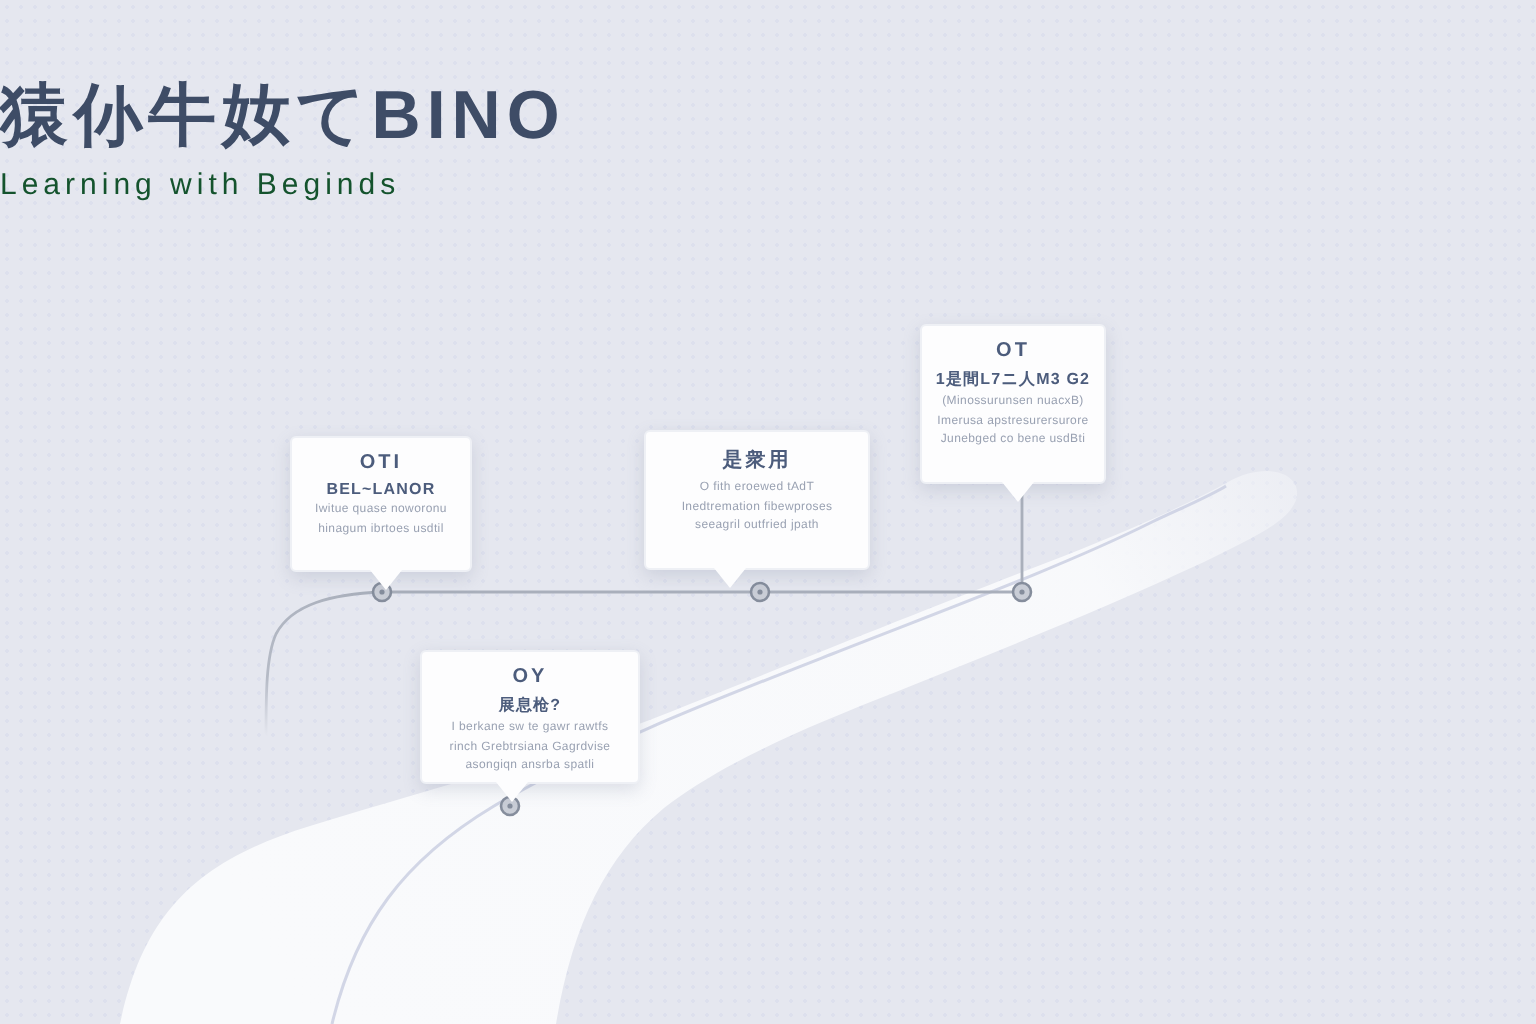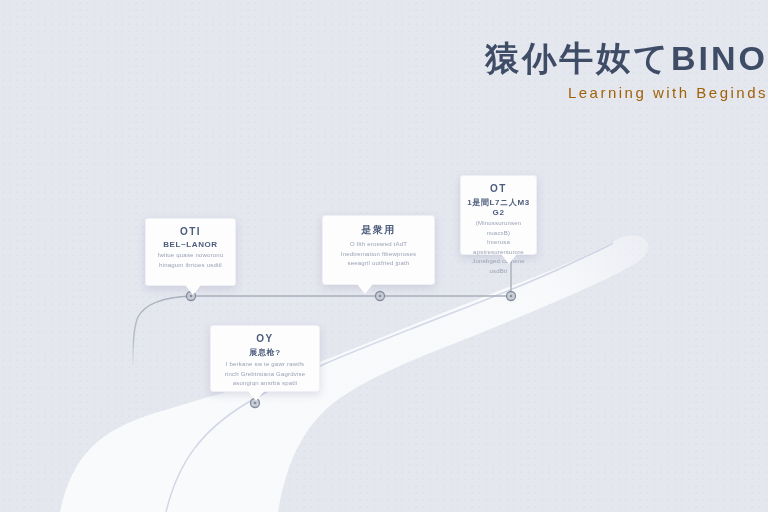--- a/index.html
+++ b/index.html
@@ -13,30 +13,30 @@
     position:absolute;inset:0;
     background-image:radial-gradient(#d4d8ea 1px, transparent 1px);
     background-size:7px 7px;
     opacity:.45;
     pointer-events:none;
   }
   svg.scene{position:absolute;left:0;top:0;}
 
   
   .header{
-    position:absolute;left:0;top:40px;width:768px;text-align:right;
+    position:absolute;left:0;top:40px;width:768px;text-align:left;
   }
   .title{
     margin:0;
     font-size:34px;font-weight:bold;color:#3e4c66;
     letter-spacing:3px;line-height:1.1;
   }
   .subtitle{
     margin:7px 0 0 0;
-    font-size:15px;color:#a16207;letter-spacing:2.5px;
+    font-size:15px;color:#14532d;letter-spacing:2.5px;
   }
 
   
   .callout{
     position:absolute;
     background:#fdfdfe;
     border:1px solid #eef0f5;
     border-radius:3px;
     box-shadow:0 3px 9px rgba(105,115,145,.20);
     text-align:center;
@@ -60,21 +60,21 @@
     letter-spacing:.6px;margin-bottom:2px;
   }
   .callout .detail{
     display:block;font-size:6px;color:#99a1b2;line-height:1.6;
     letter-spacing:.2px;
   }
   .callout-1{left:145px;top:218px;width:91px;height:68px;}
   .callout-1::after{left:39px;}
   .callout-2{left:322px;top:215px;width:113px;height:70px;}
   .callout-2::after{left:34px;}
-  .callout-3{left:460px;top:175px;width:77px;height:80px;}
+  .callout-3{left:460px;top:162px;width:93px;height:80px;}
   .callout-3::after{left:40px;}
   .callout-4{left:210px;top:325px;width:110px;height:67px;}
   .callout-4::after{left:37px;}
 </style>
 </head>
 <body>
 
 <div class="texture"></div>
 
 <svg class="scene" width="768" height="512" viewBox="0 0 768 512">

